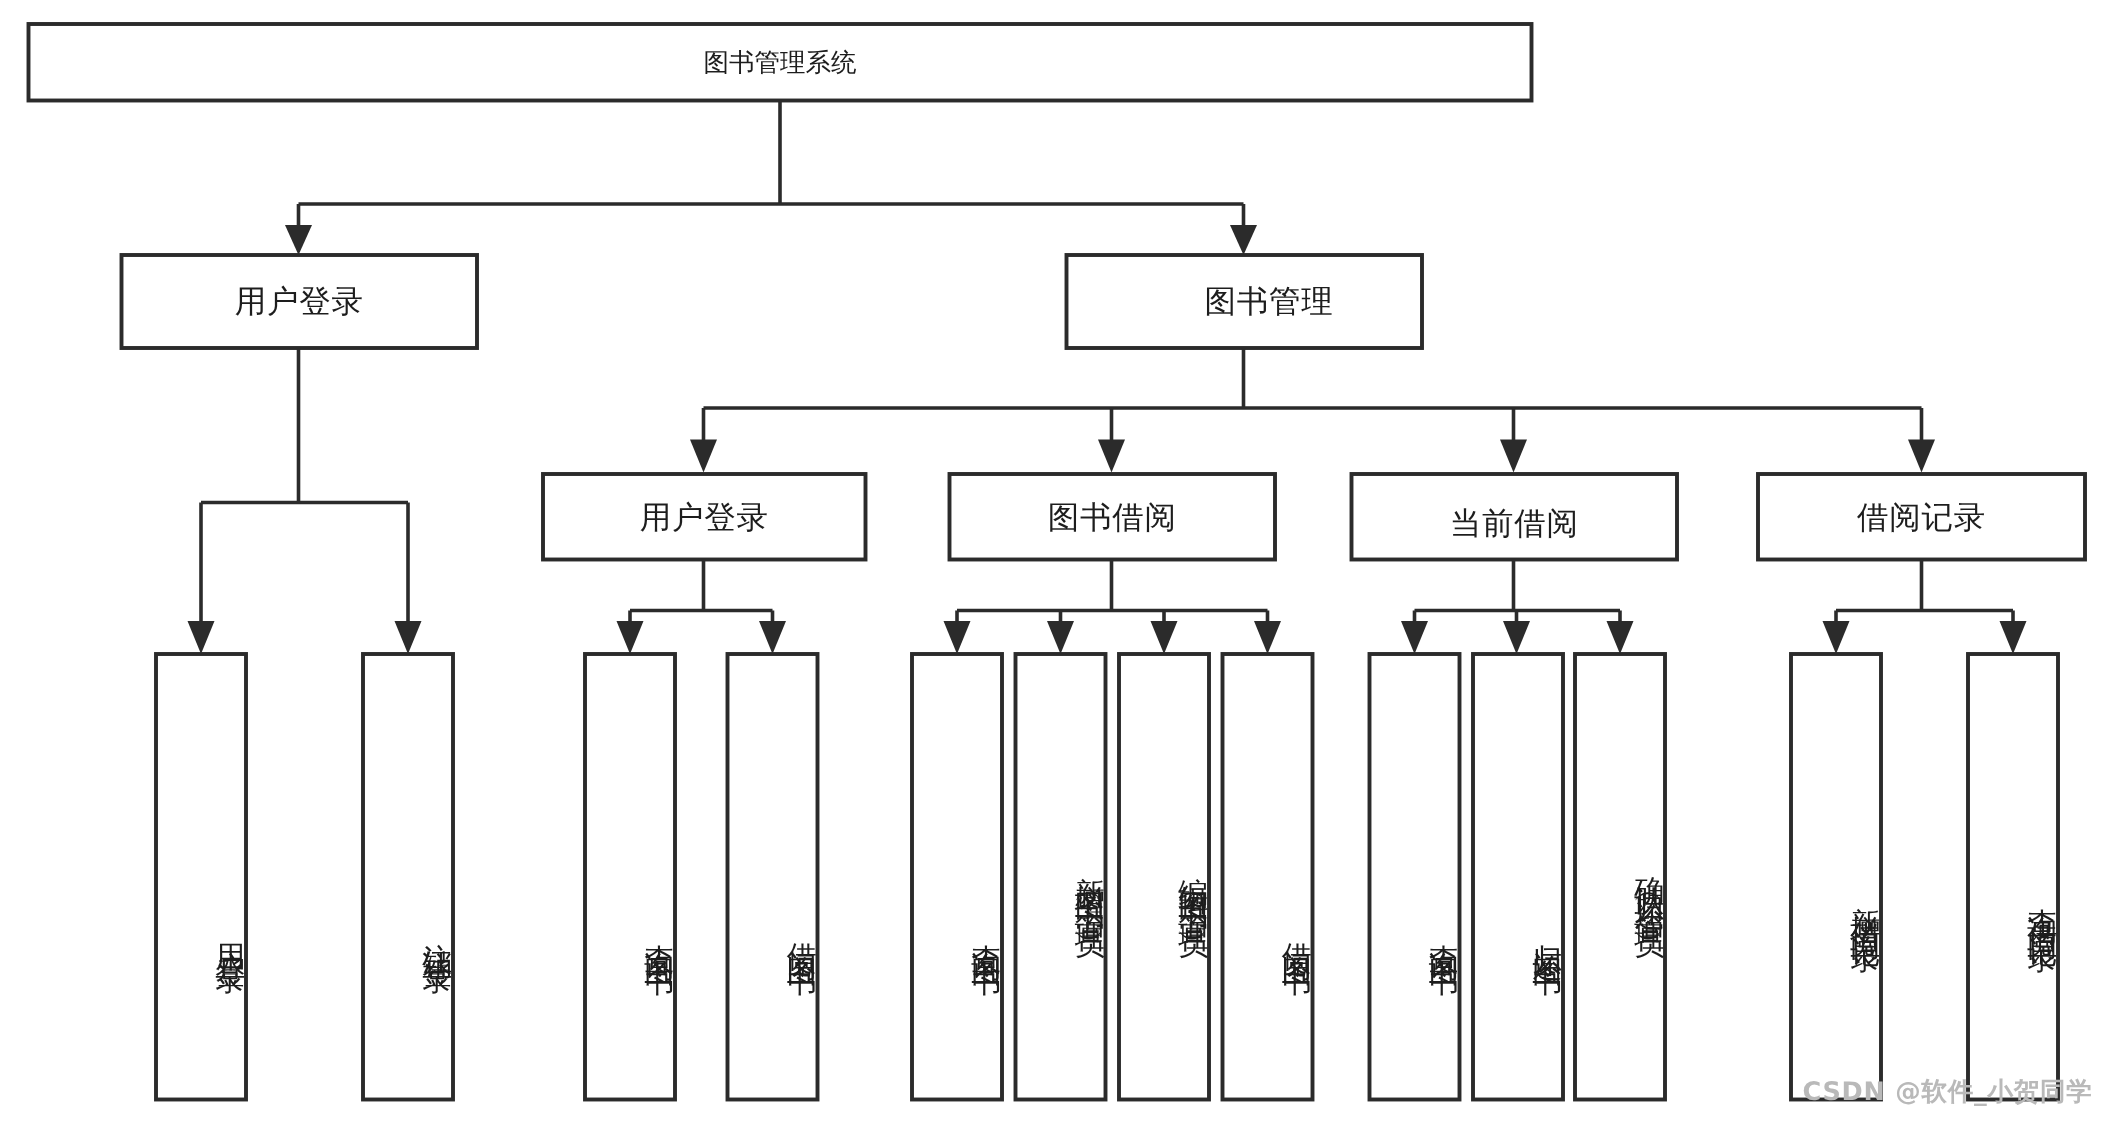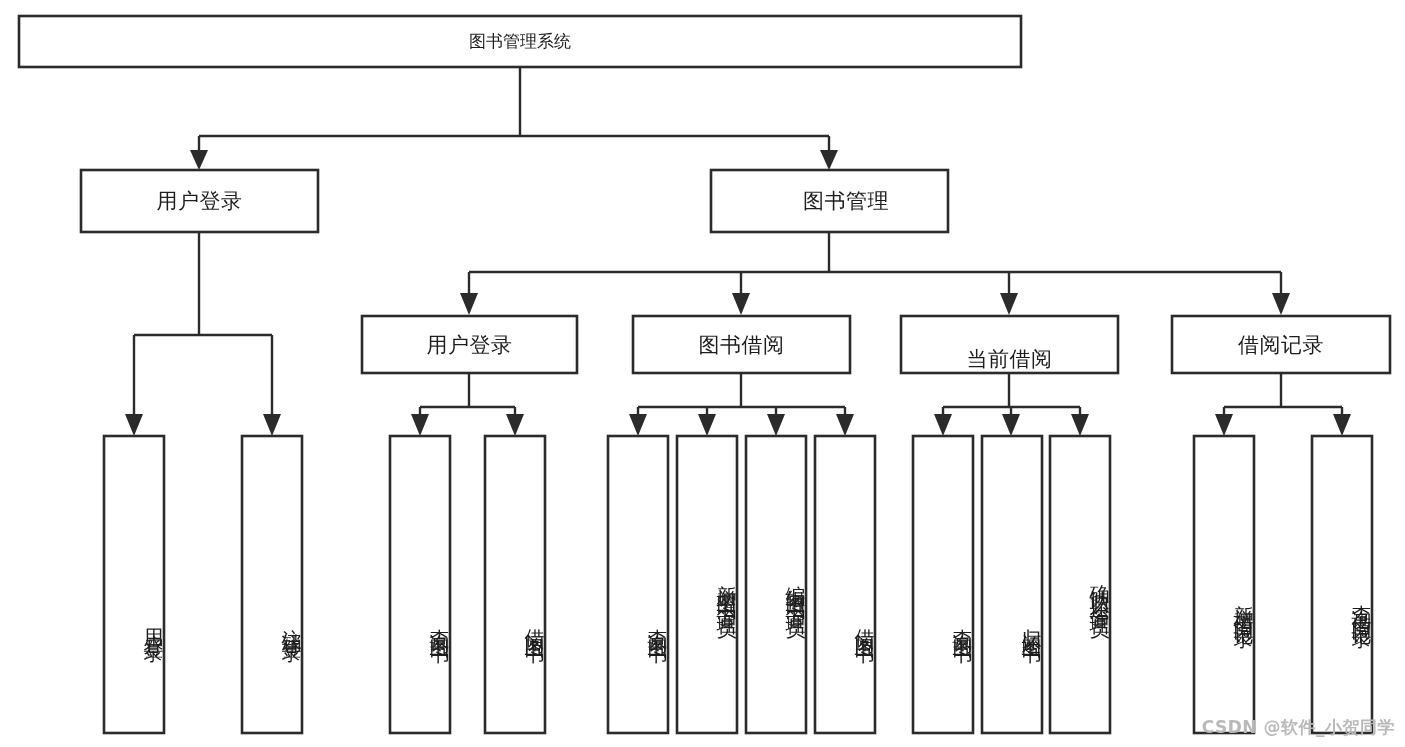--- a/index.html
+++ b/index.html
@@ -197,21 +197,21 @@
 
   </svg>
 
   <div class="node-label root" style="left:19px; top:16px; width:1002px; height:51px;">图书管理系统</div>
 
   <div class="node-label horizontal" style="left:81px; top:170px; width:237px; height:62px;">用户登录</div>
   <div class="node-label horizontal" style="left:711px; top:170px; width:270px; height:62px;">图书管理</div>
 
   <div class="node-label horizontal" style="left:362px; top:316px; width:215px; height:57px;">用户登录</div>
   <div class="node-label horizontal" style="left:633px; top:316px; width:217px; height:57px;">图书借阅</div>
-  <div class="node-label horizontal" style="left:901px; top:330px; width:217px; height:57px;">当前借阅</div>
+  <div class="node-label horizontal" style="left:901px; top:320px; width:217px; height:57px;">当前借阅</div>
   <div class="node-label horizontal" style="left:1172px; top:316px; width:218px; height:57px;">借阅记录</div>
 
   <div class="node-label vertical" style="left:104px; top:506px; width:60px; height:227px;">用户登录</div>
   <div class="node-label vertical" style="left:242px; top:506px; width:60px; height:227px;">注销登录</div>
 
   <div class="node-label vertical" style="left:390px; top:506px; width:60px; height:227px;">查询图书</div>
   <div class="node-label vertical" style="left:485px; top:506px; width:60px; height:227px;">借阅图书</div>
 
   <div class="node-label vertical" style="left:608px; top:506px; width:60px; height:227px;">查询图书</div>
   <div class="node-label vertical" style="left:677px; top:443px; width:60px; height:290px;">新增图书（管理员）</div>

